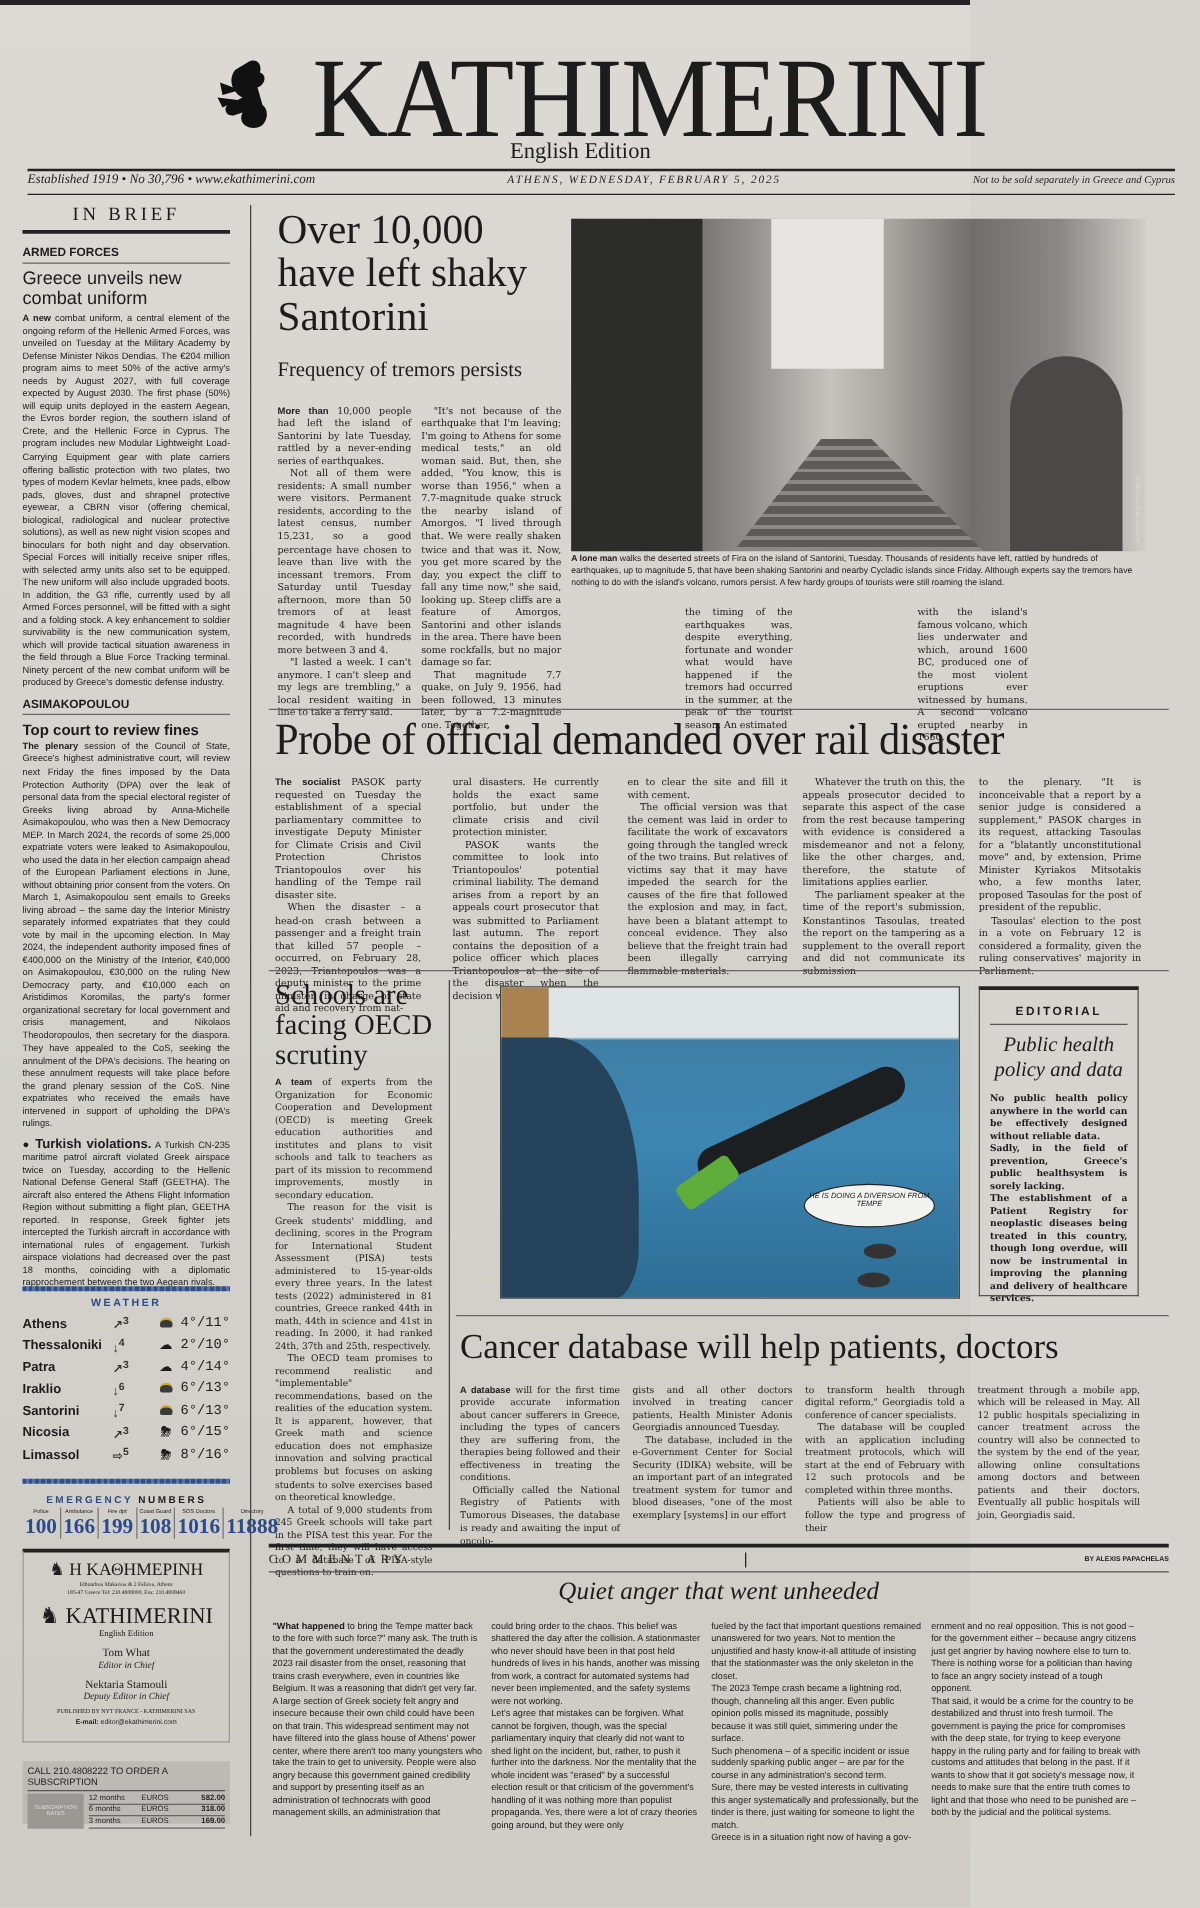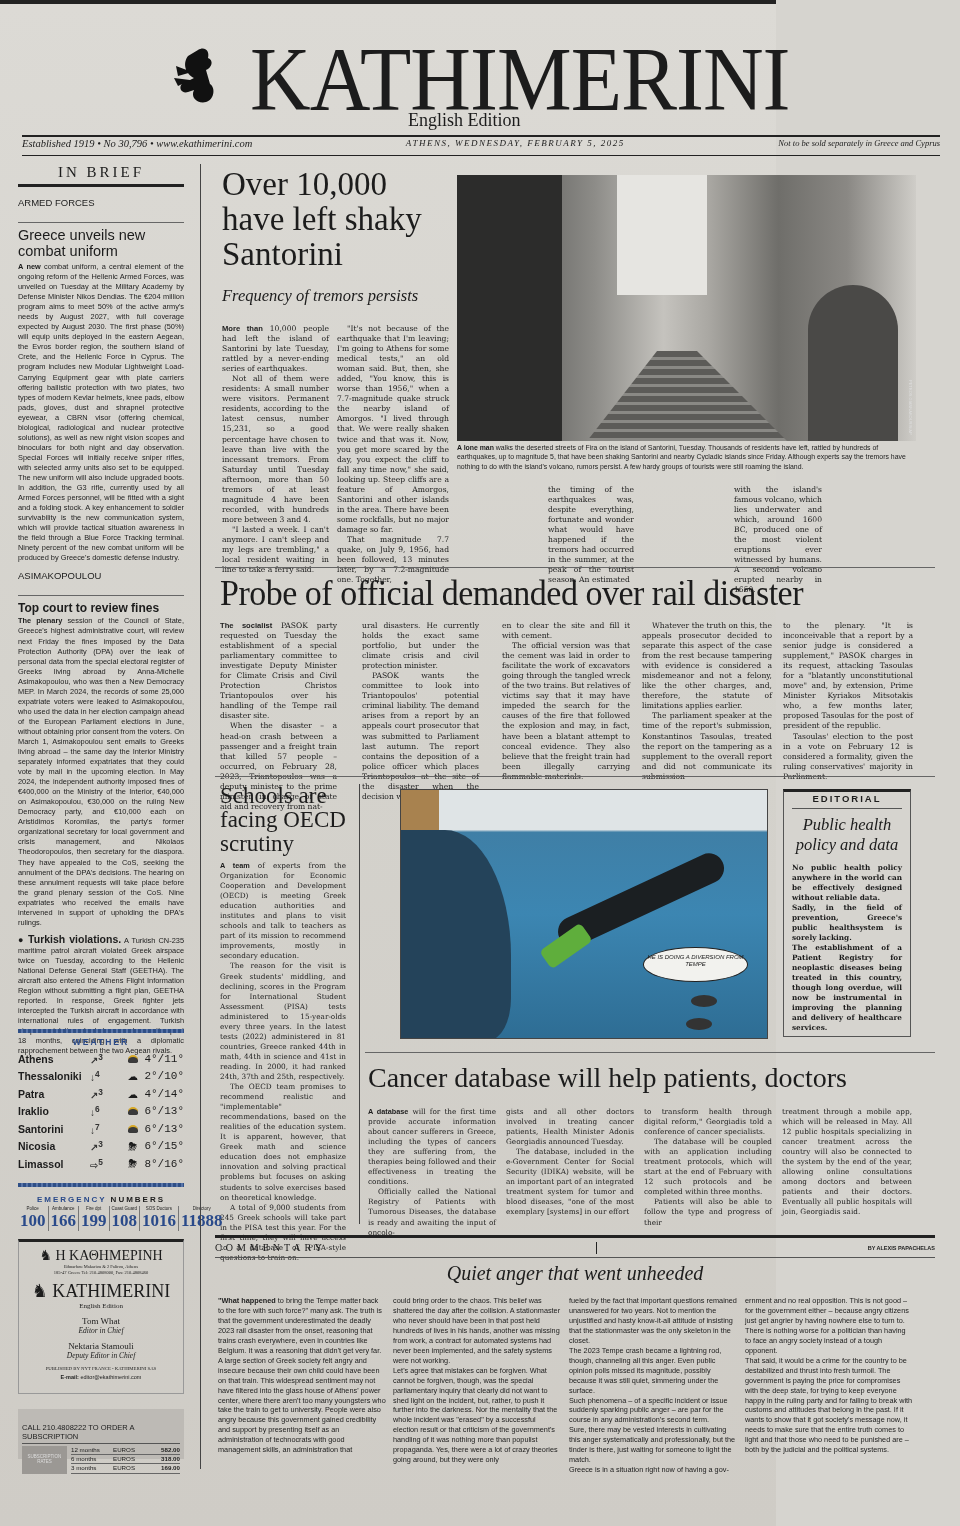--- a/index.html
+++ b/index.html
@@ -19,21 +19,21 @@
   .griffin { left: 168px; top: 40px; width: 66px; height: 66px; }
   .rule { background: #222; height: 2px; }
   .dateline { top: 134px; left: 22px; width: 918px; height: 16px; display: flex; justify-content: space-between;
               font-family: "Liberation Serif", serif; font-style: italic; font-size: 10.5px; }
   .dateline .center { font-style: italic; letter-spacing: 1.5px; font-size: 9px; }
   .dateline .right { font-size: 8.5px; }
 
   
   .lcol { left: 18px; top: 160px; width: 166px; }
   .inbrief-title { text-align: center; font-family: "Liberation Serif", serif; font-size: 15px; letter-spacing: 3px; }
-  .lsec { font-size: 9.5px; border-bottom: 1px solid #666; padding-bottom: 14px; margin-top: 14px; }
+  .lsec { font-size: 9.5px; border-bottom: 1px solid #666; padding-bottom: 2px; margin-top: 14px; font-weight: bold; }
   .lhead { font-size: 14.5px; line-height: 16px; margin-top: 4px; }
   .lbody { font-size: 7.4px; line-height: 10.05px; margin-top: 3px; }
   .lbody b { font-weight: 700; }
 
   .weather { left: 18px; top: 1025px; width: 166px; }
   .blue-bar { height: 4px; background: repeating-linear-gradient(90deg,#2f4f86 0 3px,#5874a8 3px 5px); }
   .weather-title { text-align: center; color: #2a4a8a; font-size: 8.5px; font-weight: 700; letter-spacing: 2px; margin: 4px 0 3px; }
   .wrow { display: flex; align-items: center; height: 17.5px; font-size: 10.5px; font-weight: 700; }
   .wrow .city { width: 74px; }
   .wrow .wind { width: 32px; font-size: 10px; color: #333; }
@@ -53,35 +53,35 @@
                text-align: center; font-family: "Liberation Serif", serif; }
   .imp-greek { font-size: 14px; margin-top: 5px; }
   .imp-addr { font-size: 4.5px; line-height: 6px; }
   .imp-name { font-size: 18px; margin-top: 4px; }
   .imp-ed { font-size: 7px; }
   .imp-person { font-size: 9px; margin-top: 6px; }
   .imp-role { font-size: 7.5px; font-style: italic; }
   .imp-pub { font-size: 4.8px; margin-top: 6px; }
   .imp-mail { font-size: 5.5px; margin-top: 3px; font-family: "Liberation Sans", sans-serif; }
 
-  .subs { left: 18px; top: 1405px; width: 166px; height: 50px; background: #bdbab5; padding: 14px 4px; }
+  .subs { left: 18px; top: 1405px; width: 166px; height: 50px; background: #bdbab5; padding: 3px 4px; }
   .subs-call { font-size: 7.5px; border-bottom: 1px solid #555; padding-bottom: 2px; }
   .subs-grid { display: flex; margin-top: 2px; }
   .subs-label { width: 45px; background: #9b9894; color: #ddd; font-size: 4.5px; text-align: center; padding-top: 8px; }
   .subs-rows { flex: 1; padding-left: 4px; }
   .subs-row { display: flex; font-size: 6.2px; border-bottom: 1px solid #666; height: 9.2px; }
   .subs-row span:nth-child(1) { width: 42px; }
   .subs-row span:nth-child(2) { width: 34px; }
   .subs-row span:nth-child(3) { flex: 1; text-align: right; font-weight: 700; }
 
   .vline { background: #444; width: 1px; }
 
   
   .lead-head { left: 222px; top: 163px; width: 230px; font-family: "Liberation Serif", serif; font-size: 33px; line-height: 35px; }
-  .lead-deck { left: 222px; top: 282px; width: 230px; font-family: "Liberation Serif", serif; font-style: italic; font-size: 16.5px; }
+  .lead-deck { left: 222px; top: 282px; width: 230px; font-family: "Liberation Serif", serif; font-size: 16.5px; }
   .photo { left: 457px; top: 171px; width: 459px; height: 266px;
            background: linear-gradient(90deg,#3b3b3b 0%,#5a5a58 12%,#8d8c88 30%,#c5c3be 45%,#a9a7a2 55%,#6f6e6a 70%,#8a8884 85%,#cfcdc8 100%); overflow: hidden; }
   .photo .wall-l { position: absolute; left: 0; top: 0; width: 105px; height: 266px; background: #2c2c2b; }
   .photo .arch { position: absolute; right: 18px; top: 110px; width: 90px; height: 156px; background: #4a4947; border-radius: 45px 45px 0 0; }
   .photo .steps { position: absolute; left: 130px; bottom: 0; width: 200px; height: 90px;
                   background: repeating-linear-gradient(180deg,#5c5b58 0 6px,#8a8985 6px 9px); clip-path: polygon(35% 0,55% 0,100% 100%,0 100%); }
   .photo .sky { position: absolute; left: 160px; top: 0; width: 90px; height: 120px; background: #e6e5e1; }
   .caption { left: 457px; top: 439px; width: 462px; font-family: "Liberation Sans", sans-serif; font-size: 6.9px; line-height: 9.3px; }
   .caption b { font-weight: 700; }
   .col-body { font-size: 7.6px; line-height: 10.05px; font-family: "DejaVu Serif", serif; }
@@ -95,21 +95,21 @@
   .cartoon { left: 400px; top: 785px; width: 368px; height: 250px; border: 1px solid #444;
              background: linear-gradient(180deg,#dfe4e6 0 16%,#3f7fa6 17%,#3c86b2 50%,#2e6d94 100%); overflow: hidden; }
   .cartoon .rock { position: absolute; left: 0; top: 40px; width: 110px; height: 210px; background: #24435a; border-radius: 0 60% 20% 0; }
   .cartoon .shore { position: absolute; left: 0; top: 0; width: 38px; height: 45px; background: #a8824f; }
   .cartoon .diver { position: absolute; left: 150px; top: 95px; width: 180px; height: 30px; background: #1b1f22; transform: rotate(-25deg); border-radius: 15px; }
   .cartoon .tank { position: absolute; left: 140px; top: 145px; width: 50px; height: 22px; background: #5fae3c; transform: rotate(-35deg); border-radius: 5px; }
   .bubble { position: absolute; left: 242px; top: 157px; width: 105px; height: 35px; background: #f2f2ee; border-radius: 50%; border: 1px solid #222;
             font-family: "Liberation Sans", sans-serif; font-style: italic; font-size: 6px; text-align: center; padding-top: 6px; line-height: 7px; }
   .fish { position: absolute; width: 26px; height: 12px; background: #333; border-radius: 50%; }
 
-  .editorial { left: 783px; top: 785px; width: 128px; height: 248px; border: 1px solid #555; border-top: 3px solid #222; padding: 1px 8px; }
+  .editorial { left: 783px; top: 785px; width: 128px; height: 248px; border: 1px solid #555; border-top: 3px solid #222; padding: 12px 8px; }
   .ed-label { text-align: center; font-family: "Liberation Sans", sans-serif; font-weight: 700; font-size: 9.5px; letter-spacing: 2px; border-bottom: 1px solid #555; padding-bottom: 4px; }
   .ed-title { text-align: center; font-family: "Liberation Serif", serif; font-style: italic; font-size: 16.5px; line-height: 20px; margin-top: 6px; }
   .ed-body { font-size: 7.3px; line-height: 10px; font-weight: 700; margin-top: 8px; }
 
   .cancer-head { left: 368px; top: 1058px; width: 560px; font-family: "Liberation Serif", serif; font-size: 28px; }
 
   .comm-bar { left: 215px; top: 1231px; width: 720px; height: 23px; border-top: 3px solid #222; border-bottom: 1px solid #555;
               display: flex; justify-content: space-between; align-items: center; gap: 10px; }
   .comm-label { font-family: "Liberation Serif", serif; font-size: 10px; letter-spacing: 4px; }
   .comm-sep { width: 1px; height: 12px; background: #222; }

